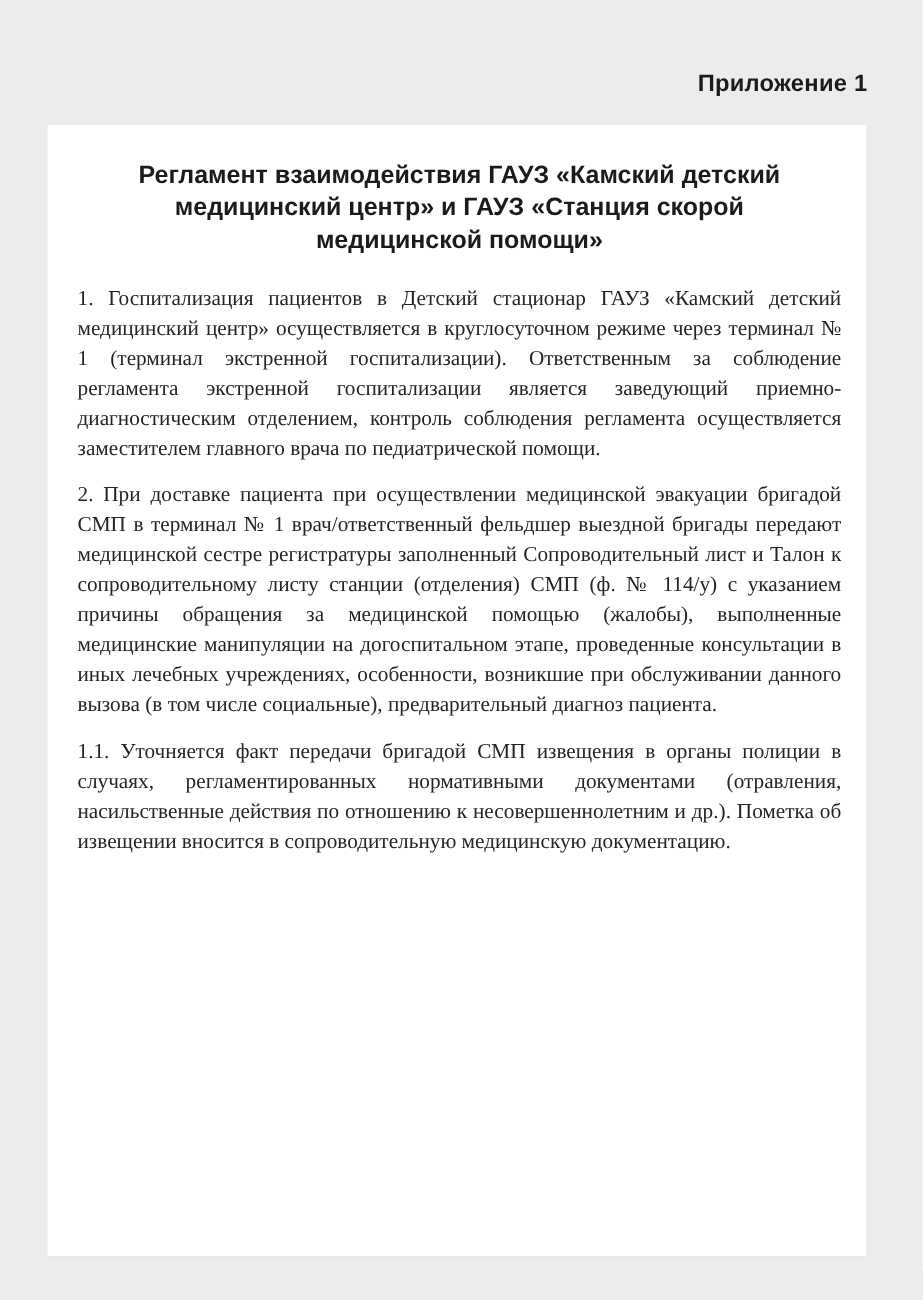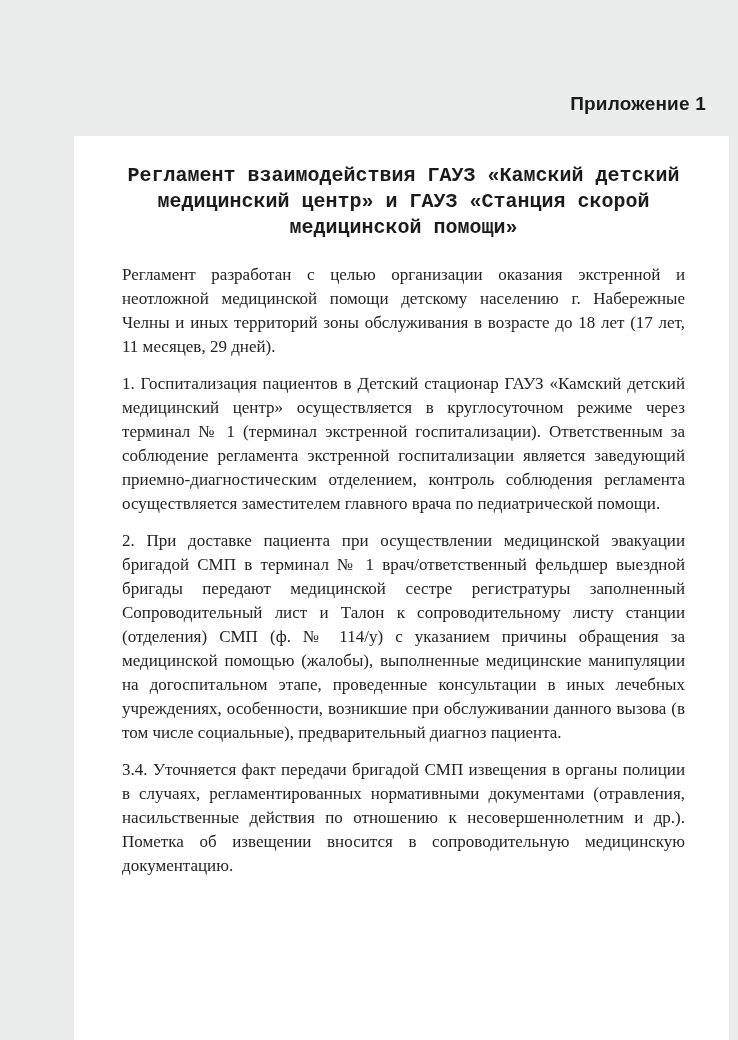--- a/index.html
+++ b/index.html
@@ -1,15 +1,15 @@
 <!DOCTYPE html>
 <html lang="ru"><head>
 <meta charset="utf-8">
 <style>
-  * { margin: 12px; padding: 0; box-sizing: border-box; }
+  * { margin: 0; padding: 0; box-sizing: border-box; }
   html, body {
     width: 738px;
     height: 1040px;
     overflow: hidden;
     font-family: "Liberation Sans", sans-serif;
   }
   body { background: #ebecec; position: relative; }
 
   .appendix-label {
     position: absolute;
@@ -27,21 +27,21 @@
     left: 38px;
     top: 100px;
     width: 655px;
     height: 905px;
     background: #ffffff;
     box-shadow: 0 1px 3px rgba(0,0,0,0.04);
     padding: 27px 20px 0 24px;
   }
 
   .doc-title {
-    font-family: Liberation Mono, monospace;
+    font-family: Liberation Sans, sans-serif;
     font-weight: 700;
     font-size: 20px;
     line-height: 26px;
     color: #1b1b1b;
     text-align: center;
     max-width: 560px;
     margin: 0 auto 22px auto;
   }
 
   .doc-body { }
@@ -60,18 +60,17 @@
 </style>
 </head>
 <body>
 
 <div class="appendix-label">Приложение 1</div>
 
 <div class="page-card">
   <h1 class="doc-title">Регламент взаимодействия ГАУЗ «Камский детский медицинский центр» и ГАУЗ «Станция скорой медицинской помощи»</h1>
 
   <div class="doc-body">
-      <p>Регламент разработан с целью организации оказания экстренной и неотложной медицинской помощи детскому населению г. Набережные Челны и иных территорий зоны обслуживания в возрасте до 18 лет (17 лет, 11 месяцев, 29 дней).</p>
       <p>1. Госпитализация пациентов в Детский стационар ГАУЗ «Камский детский медицинский центр» осуществляется в круглосуточном режиме через терминал № 1 (терминал экстренной госпитализации). Ответственным за соблюдение регламента экстренной госпитализации является заведующий приемно-диагностическим отделением, контроль соблюдения регламента осуществляется заместителем главного врача по педиатрической помощи.</p>
       <p>2. При доставке пациента при осуществлении медицинской эвакуации бригадой СМП в терминал № 1 врач/ответственный фельдшер выездной бригады передают медицинской сестре регистратуры заполненный Сопроводительный лист и Талон к сопроводительному листу станции (отделения) СМП (ф. № 114/у) с указанием причины обращения за медицинской помощью (жалобы), выполненные медицинские манипуляции на догоспитальном этапе, проведенные консультации в иных лечебных учреждениях, особенности, возникшие при обслуживании данного вызова (в том числе социальные), предварительный диагноз пациента.</p>
-      <p>3.4. Уточняется факт передачи бригадой СМП извещения в органы полиции в случаях, регламентированных нормативными документами (отравления, насильственные действия по отношению к несовершеннолетним и др.). Пометка об извещении вносится в сопроводительную медицинскую документацию.</p>
+      <p>1.1. Уточняется факт передачи бригадой СМП извещения в органы полиции в случаях, регламентированных нормативными документами (отравления, насильственные действия по отношению к несовершеннолетним и др.). Пометка об извещении вносится в сопроводительную медицинскую документацию.</p>
     </div>
 </div>
 
 </body></html>

